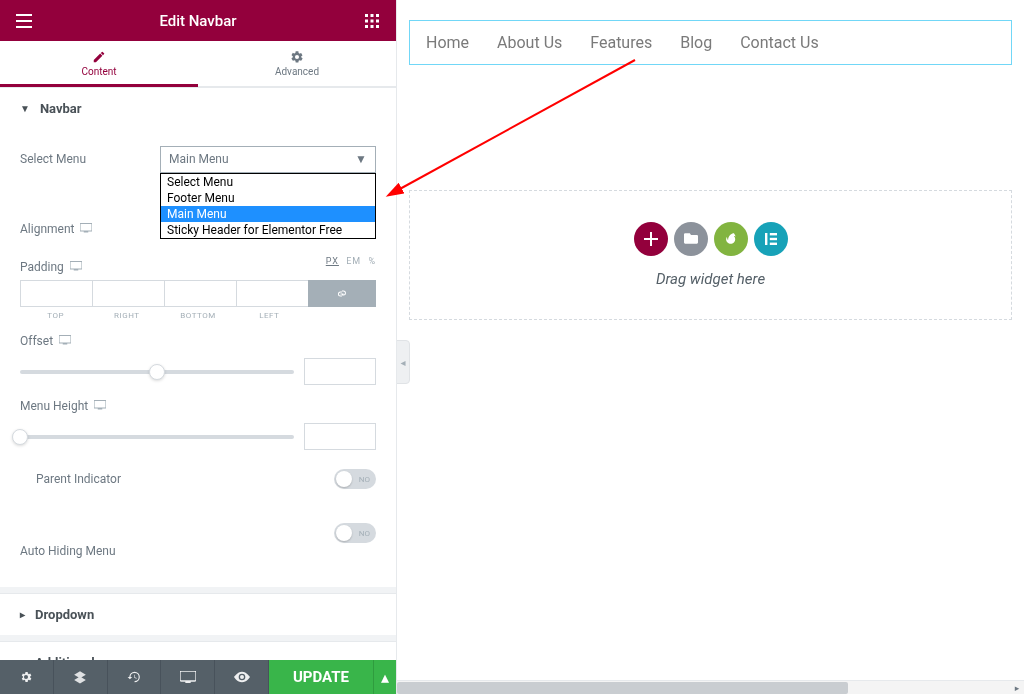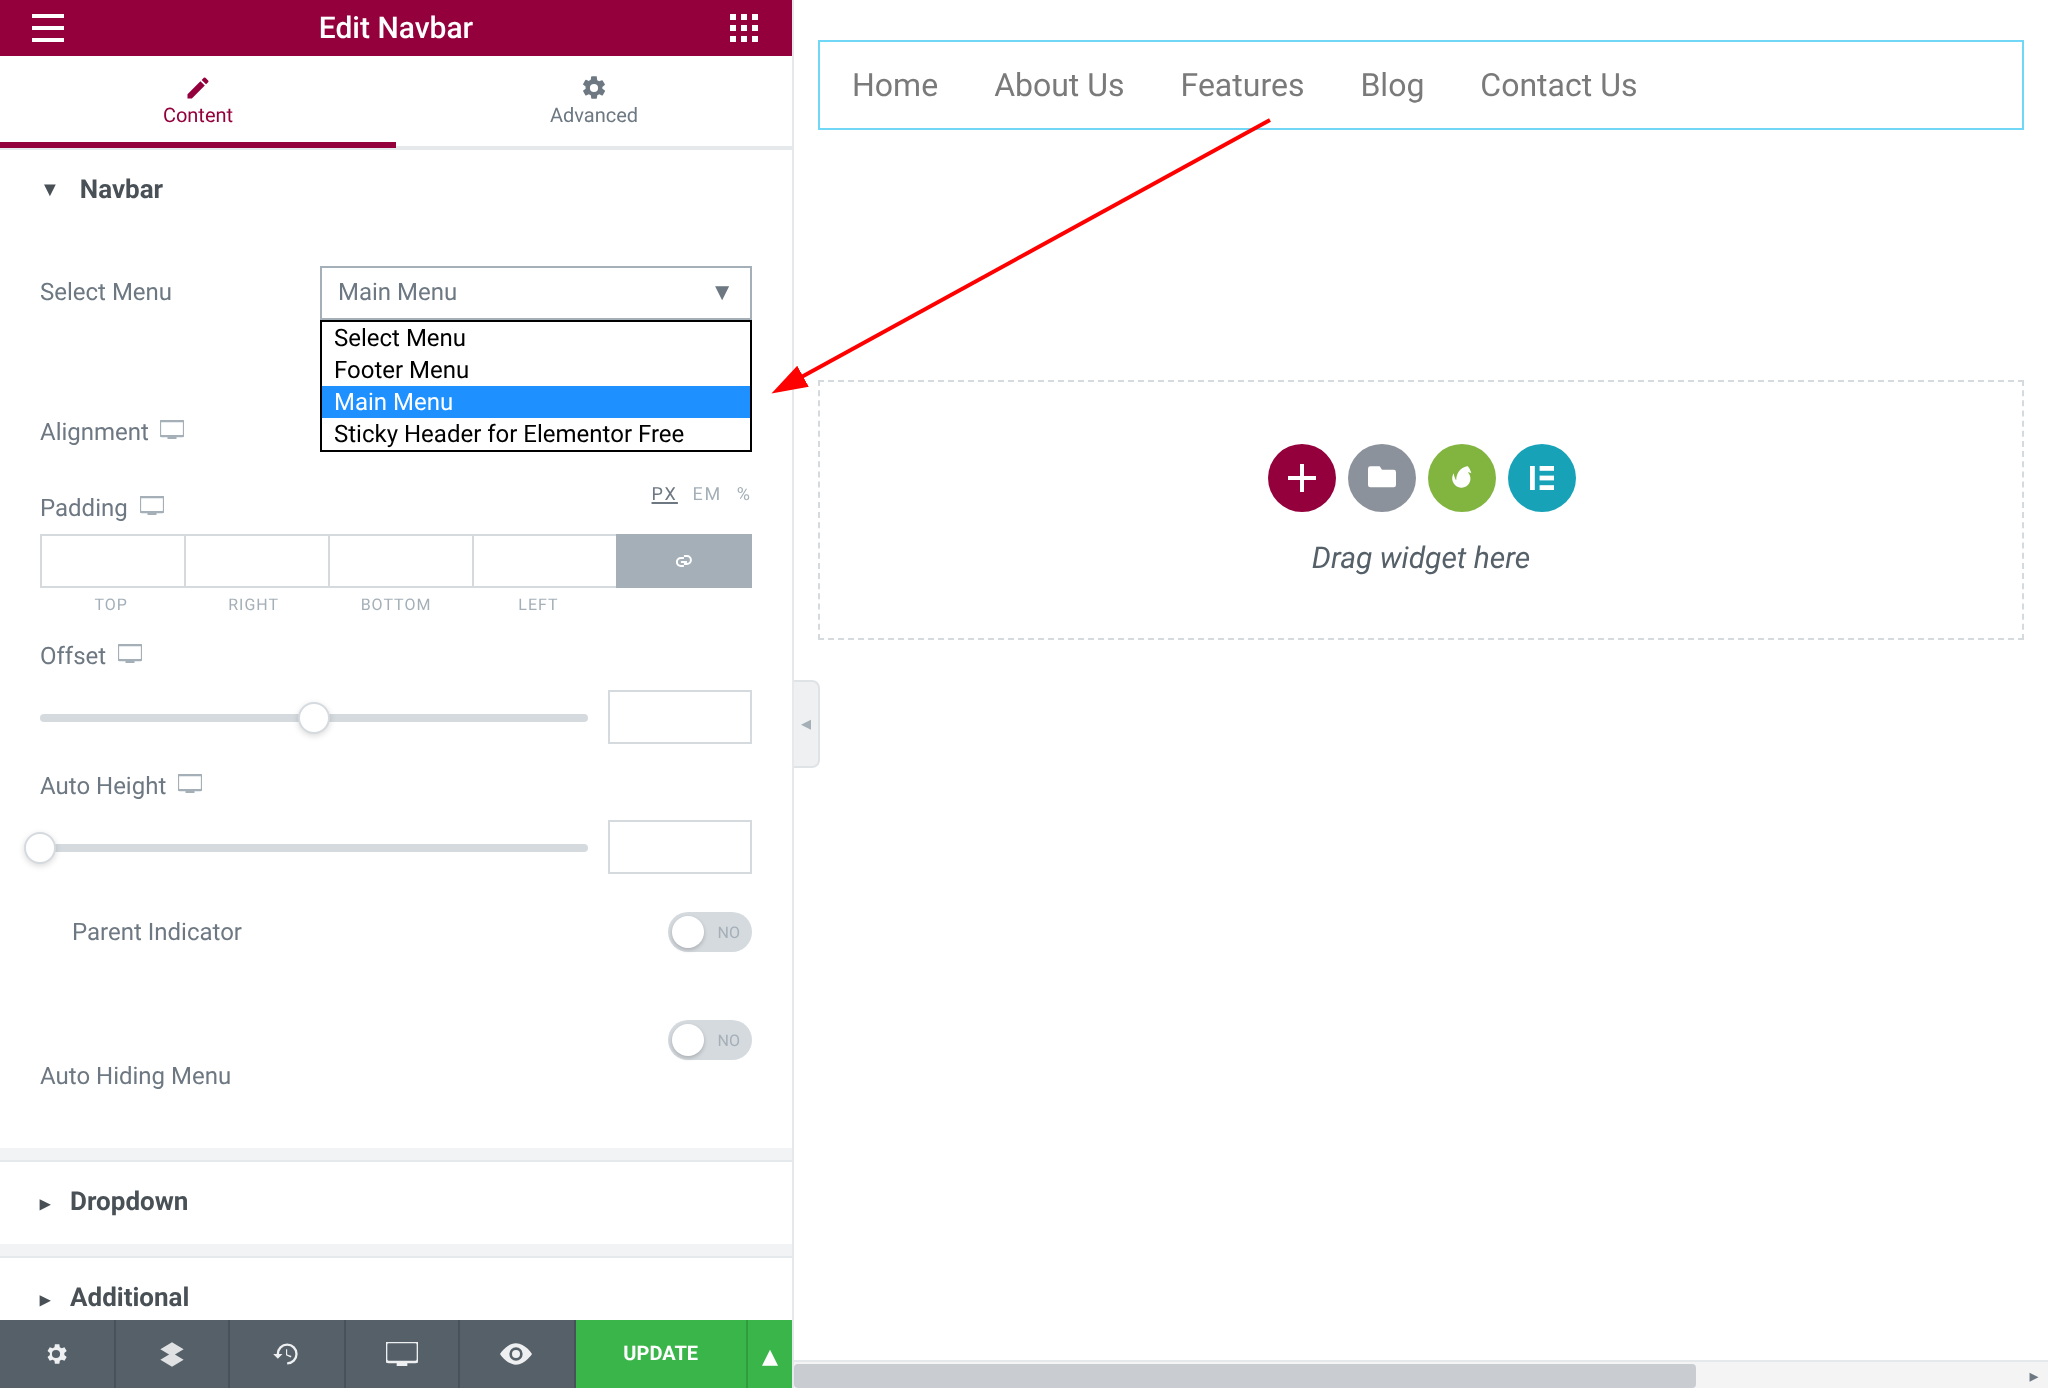--- a/index.html
+++ b/index.html
@@ -1,21 +1,21 @@
 <!DOCTYPE html>
 <html><head>
 <meta charset="utf-8">
 <style>
 * { box-sizing: border-box; margin: 0; padding: 0; font-family: Roboto, Arial, sans-serif; }
 html, body { width: 1024px; height: 694px; overflow: hidden; background: #fff; }
 .app { display: flex; width: 1024px; height: 694px; position: relative; }
 
 
 .panel { width: 397px; height: 694px; display: flex; flex-direction: column; background: #fff; border-right: 1px solid #e6e9ec; }
-.panel-header { height: 28px; background: #93003c; color: #fff; display: flex; align-items: center; justify-content: space-between; padding: 0 10px; }
+.panel-header { height: 41px; background: #93003c; color: #fff; display: flex; align-items: center; justify-content: space-between; padding: 0 10px; }
 .panel-header .hamburger, .panel-header .apps { width: 28px; height: 28px; display: flex; align-items: center; justify-content: center; cursor: pointer; color: #fff; }
 .panel-title { flex: 1; text-align: center; font-size: 15px; font-weight: 500; }
 
 .tabs { display: flex; border-bottom: 1px solid #e6e9ec; background: #fff; }
 .tab { flex: 1; display: flex; flex-direction: column; align-items: center; justify-content: center; height: 45px; font-size: 10px; color: #6d7882; cursor: pointer; position: relative; }
 .tab svg { margin-bottom: 2px; }
 .tab.active { color: #93003c; }
 .tab.active::after { content: ""; position: absolute; bottom: -1px; left: 0; right: 0; height: 3px; background: #93003c; }
 
 .panel-body { flex: 1; overflow: hidden; background: #fff; }
@@ -50,21 +50,21 @@
 .dims .link { width: 72px; height: 27px; background: #a4afb7; display: flex; align-items: center; justify-content: center; color: #fff; cursor: pointer; }
 .dims-labels { display: flex; }
 .dims-labels span { width: 72px; text-align: center; font-size: 8px; color: #a4afb7; padding-top: 4px; letter-spacing: .5px; }
 
 .switch { width: 42px; height: 20px; background: #d5dadf; border-radius: 10px; position: relative; display: flex; align-items: center; justify-content: flex-end; padding: 0 6px; font-size: 8px; color: #a4afb7; cursor: pointer; }
 .switch .knob { position: absolute; left: 2px; top: 2px; width: 16px; height: 16px; background: #fff; border-radius: 50%; box-shadow: 0 1px 2px rgba(0,0,0,.2); }
 
 .panel-footer { height: 34px; background: #556068; display: flex; align-items: center; }
 .footer-btn { flex: 1; display: flex; align-items: center; justify-content: center; color: #fff; height: 100%; border-right: 1px solid #48525b; cursor: pointer; }
 .footer-btn svg { opacity: .9; }
-.update-btn { background: #39b54a; color: #fff; font-size: 10px; font-weight: 700; padding: 0 24px; height: 100%; display: flex; align-items: center; border-right: 1px solid #2f9c3e; cursor: pointer; }
+.update-btn { background: #39b54a; color: #fff; font-size: 15px; font-weight: 700; padding: 0 24px; height: 100%; display: flex; align-items: center; border-right: 1px solid #2f9c3e; cursor: pointer; }
 .update-caret { width: 22px; background: #39b54a; height: 100%; display: flex; align-items: center; justify-content: center; color: #fff; cursor: pointer; }
 
 
 .preview { flex: 1; position: relative; background: #fff; padding: 20px 12px 0 12px; overflow: hidden; }
 .collapse-tab { position: absolute; left: -1px; top: 340px; width: 14px; height: 44px; background: #eef0f2; border: 1px solid #e0e3e6; border-radius: 0 4px 4px 0; display: flex; align-items: center; justify-content: center; color: #a4afb7; font-size: 10px; cursor: pointer; }
 .navbar-widget { border: 1px solid #71d7f7; background: #fff; }
 .navbar-widget ul { list-style: none; display: flex; gap: 28px; padding: 12px 16px; }
 .navbar-widget li { font-size: 16px; color: #7a7a7a; cursor: pointer; }
 .dropzone { margin-top: 125px; border: 1px dashed #d5dadf; height: 130px; display: flex; flex-direction: column; align-items: center; justify-content: center; gap: 14px; }
 .widget-icons { display: flex; gap: 6px; }
@@ -205,21 +205,21 @@
           <div class="slider-row">
             <div class="slider-track">
                 <div class="slider-thumb" style="left:50%;"></div>
               </div>
             <input class="num-input" style="">
           </div>
         </div>
 
         <div class="control-row" style="flex-direction:column; align-items:stretch;">
           <div class="control-label" style="width:auto; margin-bottom:10px;">
-            <span>Auto Height</span>
+            <span>Menu Height</span>
             <span class="dev-icon"><svg width="12" height="10" viewBox="0 0 16 12">
                   <rect x="0" y="0" width="16" height="10" rx="1" fill="none" stroke="#a4afb7" stroke-width="1.5"></rect>
                   <rect x="5" y="10" width="6" height="2" fill="#a4afb7"></rect>
                 </svg></span>
           </div>
           <div class="slider-row">
             <div class="slider-track">
                 <div class="slider-thumb" style="left:0%;"></div>
               </div>
             <input class="num-input" style="">

